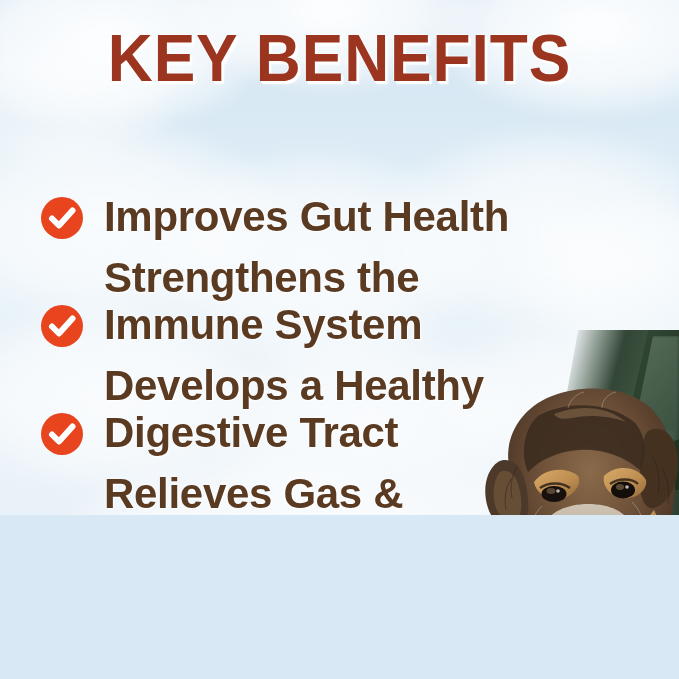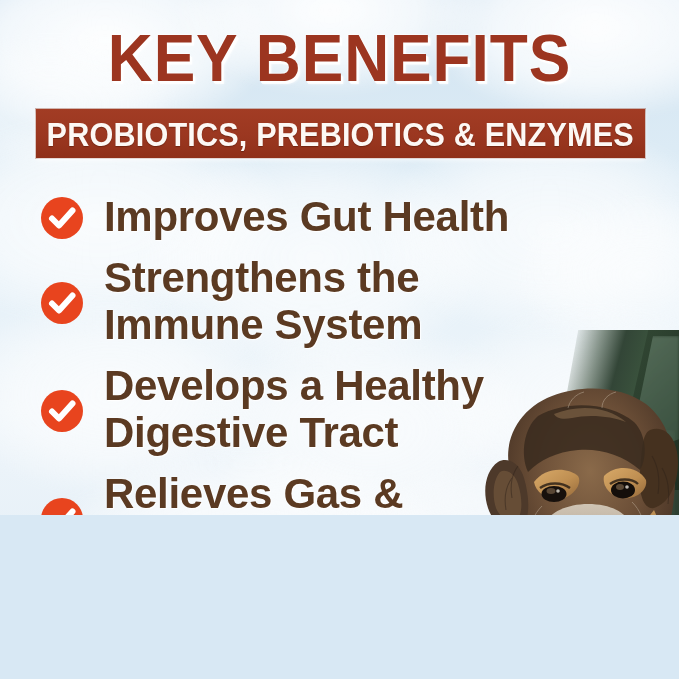--- a/index.html
+++ b/index.html
@@ -176,21 +176,21 @@
     text-shadow:0 1px 1px rgba(80,25,10,.55);
   }
 
   
   .benefits{
     position:absolute; left:40px; top:192px;
     width:470px;
   }
   .benefit{
     display:flex;
-    align-items:center;
+    align-items:flex-end;
     margin-bottom:14px;
   }
   .benefit:last-child{margin-bottom:8px;}
 
   .check-badge{
     flex:0 0 auto;
     width:44px; height:44px;
     margin-right:20px;
     margin-top:4px;
     position:relative;
@@ -388,23 +388,20 @@
         <path d="M60 128 C52 136 48 146 48 156"></path>
         <path d="M150 124 C158 132 162 142 162 152"></path>
         <path d="M86 30 C88 22 94 16 102 14"></path>
         <path d="M120 30 C120 22 126 16 134 14"></path>
       </g>
     </svg>
   </div>
 
   <div class="headline">KEY BENEFITS</div>
 
-  <div class="subbanner">
-    <span class="subbanner-text">PROBIOTICS, PREBIOTICS &amp; ENZYMES</span>
-  </div>
 
   <div class="benefits">
 
     <div class="benefit">
       <span class="check-badge">
         <svg viewBox="0 0 44 44" xmlns="http://www.w3.org/2000/svg">
           <circle cx="22" cy="22" r="21" fill="#e8441e"></circle>
           <path d="M12 22.5 L19 29.5 L32.5 14.5" fill="none" stroke="#ffffff" stroke-width="6" stroke-linecap="round" stroke-linejoin="round"></path>
         </svg>
       </span>

